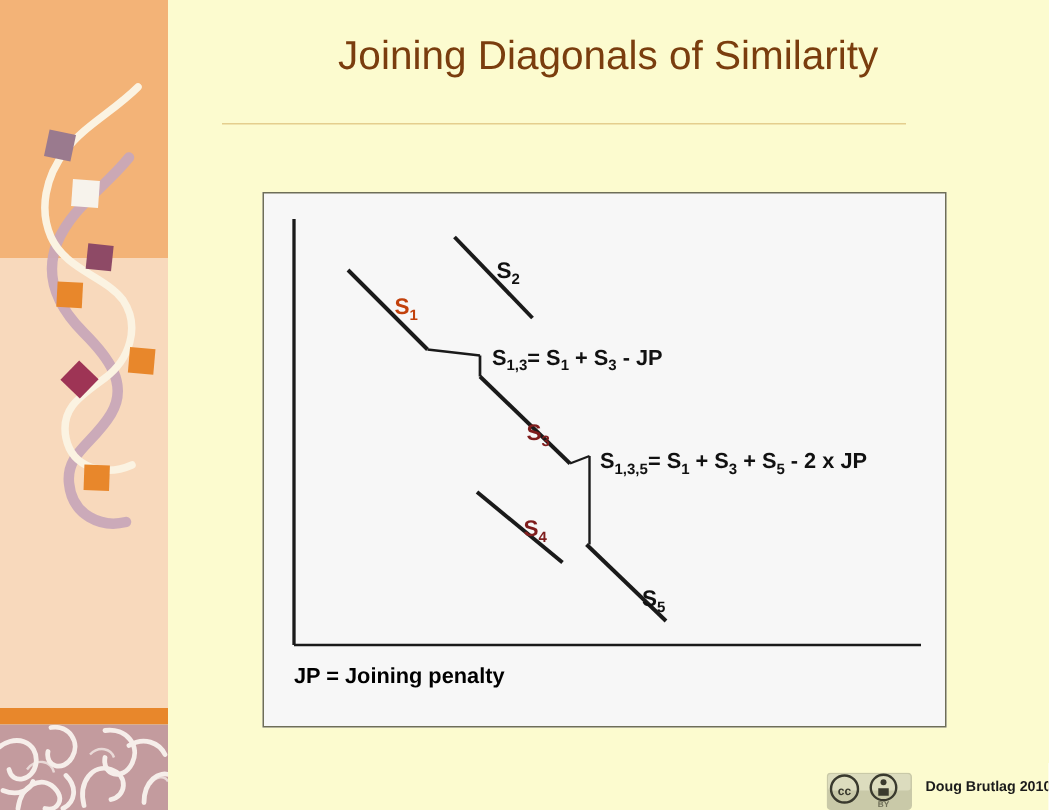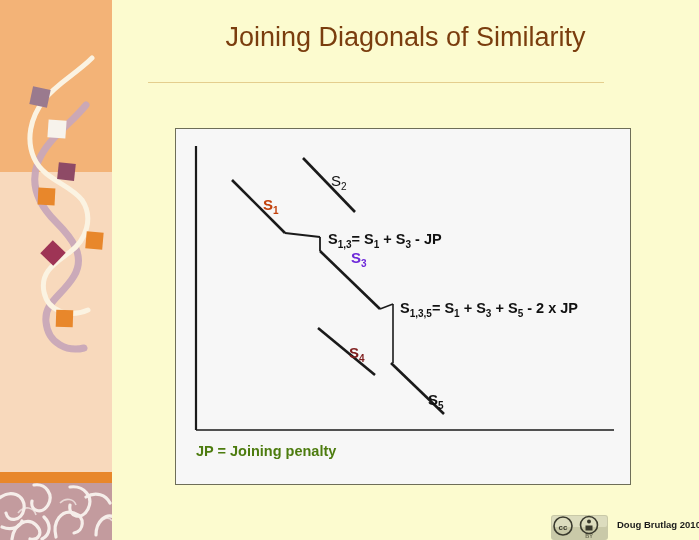--- a/index.html
+++ b/index.html
@@ -81,21 +81,21 @@
     box-sizing: border-box;
   }
   #diagram-svg {
     position: absolute;
     left: 175px; top: 128px;
   }
 
   .note {
     position: absolute;
     left: 196px; top: 443px;
-    color: #4d7c0f;
+    color: #000000;
     font-size: 14.5px;
     font-weight: bold;
     font-family: "Liberation Sans", sans-serif;
     white-space: nowrap;
   }
 
   
   #cc-badge {
     position: absolute;
     left: 551px; top: 515px;
@@ -184,23 +184,23 @@
     <line x1="205" y1="181" x2="218" y2="176" stroke="#1A1A1A" stroke-width="1.4"></line>
     <line x1="218" y1="176" x2="218" y2="235" stroke="#1A1A1A" stroke-width="1.6"></line>
 
     <line x1="143" y1="200" x2="200" y2="247" stroke="#1A1A1A" stroke-width="2.6"></line>
 
     <line x1="216" y1="235" x2="269" y2="286" stroke="#1A1A1A" stroke-width="2.6"></line>
   </svg>
 
   <div style="position:absolute;left:263px;top:196px;font-size:15px;font-weight:bold;color:#c2410c;"><span>S</span><span style="font-size:10px;vertical-align:sub;">1</span></div>
 
-  <div style="position:absolute;left:331px;top:172px;font-size:15px;font-weight:normal;color:#111;"><span>S</span><span style="font-size:10px;vertical-align:sub;">2</span></div>
-
-  <div style="position:absolute;left:351px;top:249px;font-size:15px;font-weight:bold;color:#6d28d9;"><span>S</span><span style="font-size:10px;vertical-align:sub;">3</span></div>
+  <div style="position:absolute;left:331px;top:172px;font-size:15px;font-weight:bold;color:#111;"><span>S</span><span style="font-size:10px;vertical-align:sub;">2</span></div>
+
+  <div style="position:absolute;left:351px;top:280px;font-size:15px;font-weight:bold;color:#7f1d1d;"><span>S</span><span style="font-size:10px;vertical-align:sub;">3</span></div>
 
   <div style="position:absolute;left:349px;top:344px;font-size:15px;font-weight:bold;color:#7f1d1d;"><span>S</span><span style="font-size:10px;vertical-align:sub;">4</span></div>
 
   <div style="position:absolute;left:428px;top:375px;font-size:15px;font-weight:bold;color:#111;margin-top:16px;"><span>S</span><span style="font-size:10px;vertical-align:sub;">5</span></div>
 
   <div style="position:absolute;left:328px;top:231px;font-size:14.5px;font-weight:bold;color:#111;white-space:nowrap;font-family:'Liberation Sans',sans-serif;"><span>S</span><span style="font-size:10px;vertical-align:sub;">1,3</span><span>= S</span><span style="font-size:10px;vertical-align:sub;">1</span><span> + S</span><span style="font-size:10px;vertical-align:sub;">3</span><span> - JP</span></div>
 
   <div style="position:absolute;left:400px;top:300px;font-size:14.5px;font-weight:bold;color:#111;white-space:nowrap;font-family:'Liberation Sans',sans-serif;"><span>S</span><span style="font-size:10px;vertical-align:sub;">1,3,5</span><span>= S</span><span style="font-size:10px;vertical-align:sub;">1</span><span> + S</span><span style="font-size:10px;vertical-align:sub;">3</span><span> + S</span><span style="font-size:10px;vertical-align:sub;">5</span><span> - 2 x JP</span></div>
 
   <div class="note">JP = Joining penalty</div>

